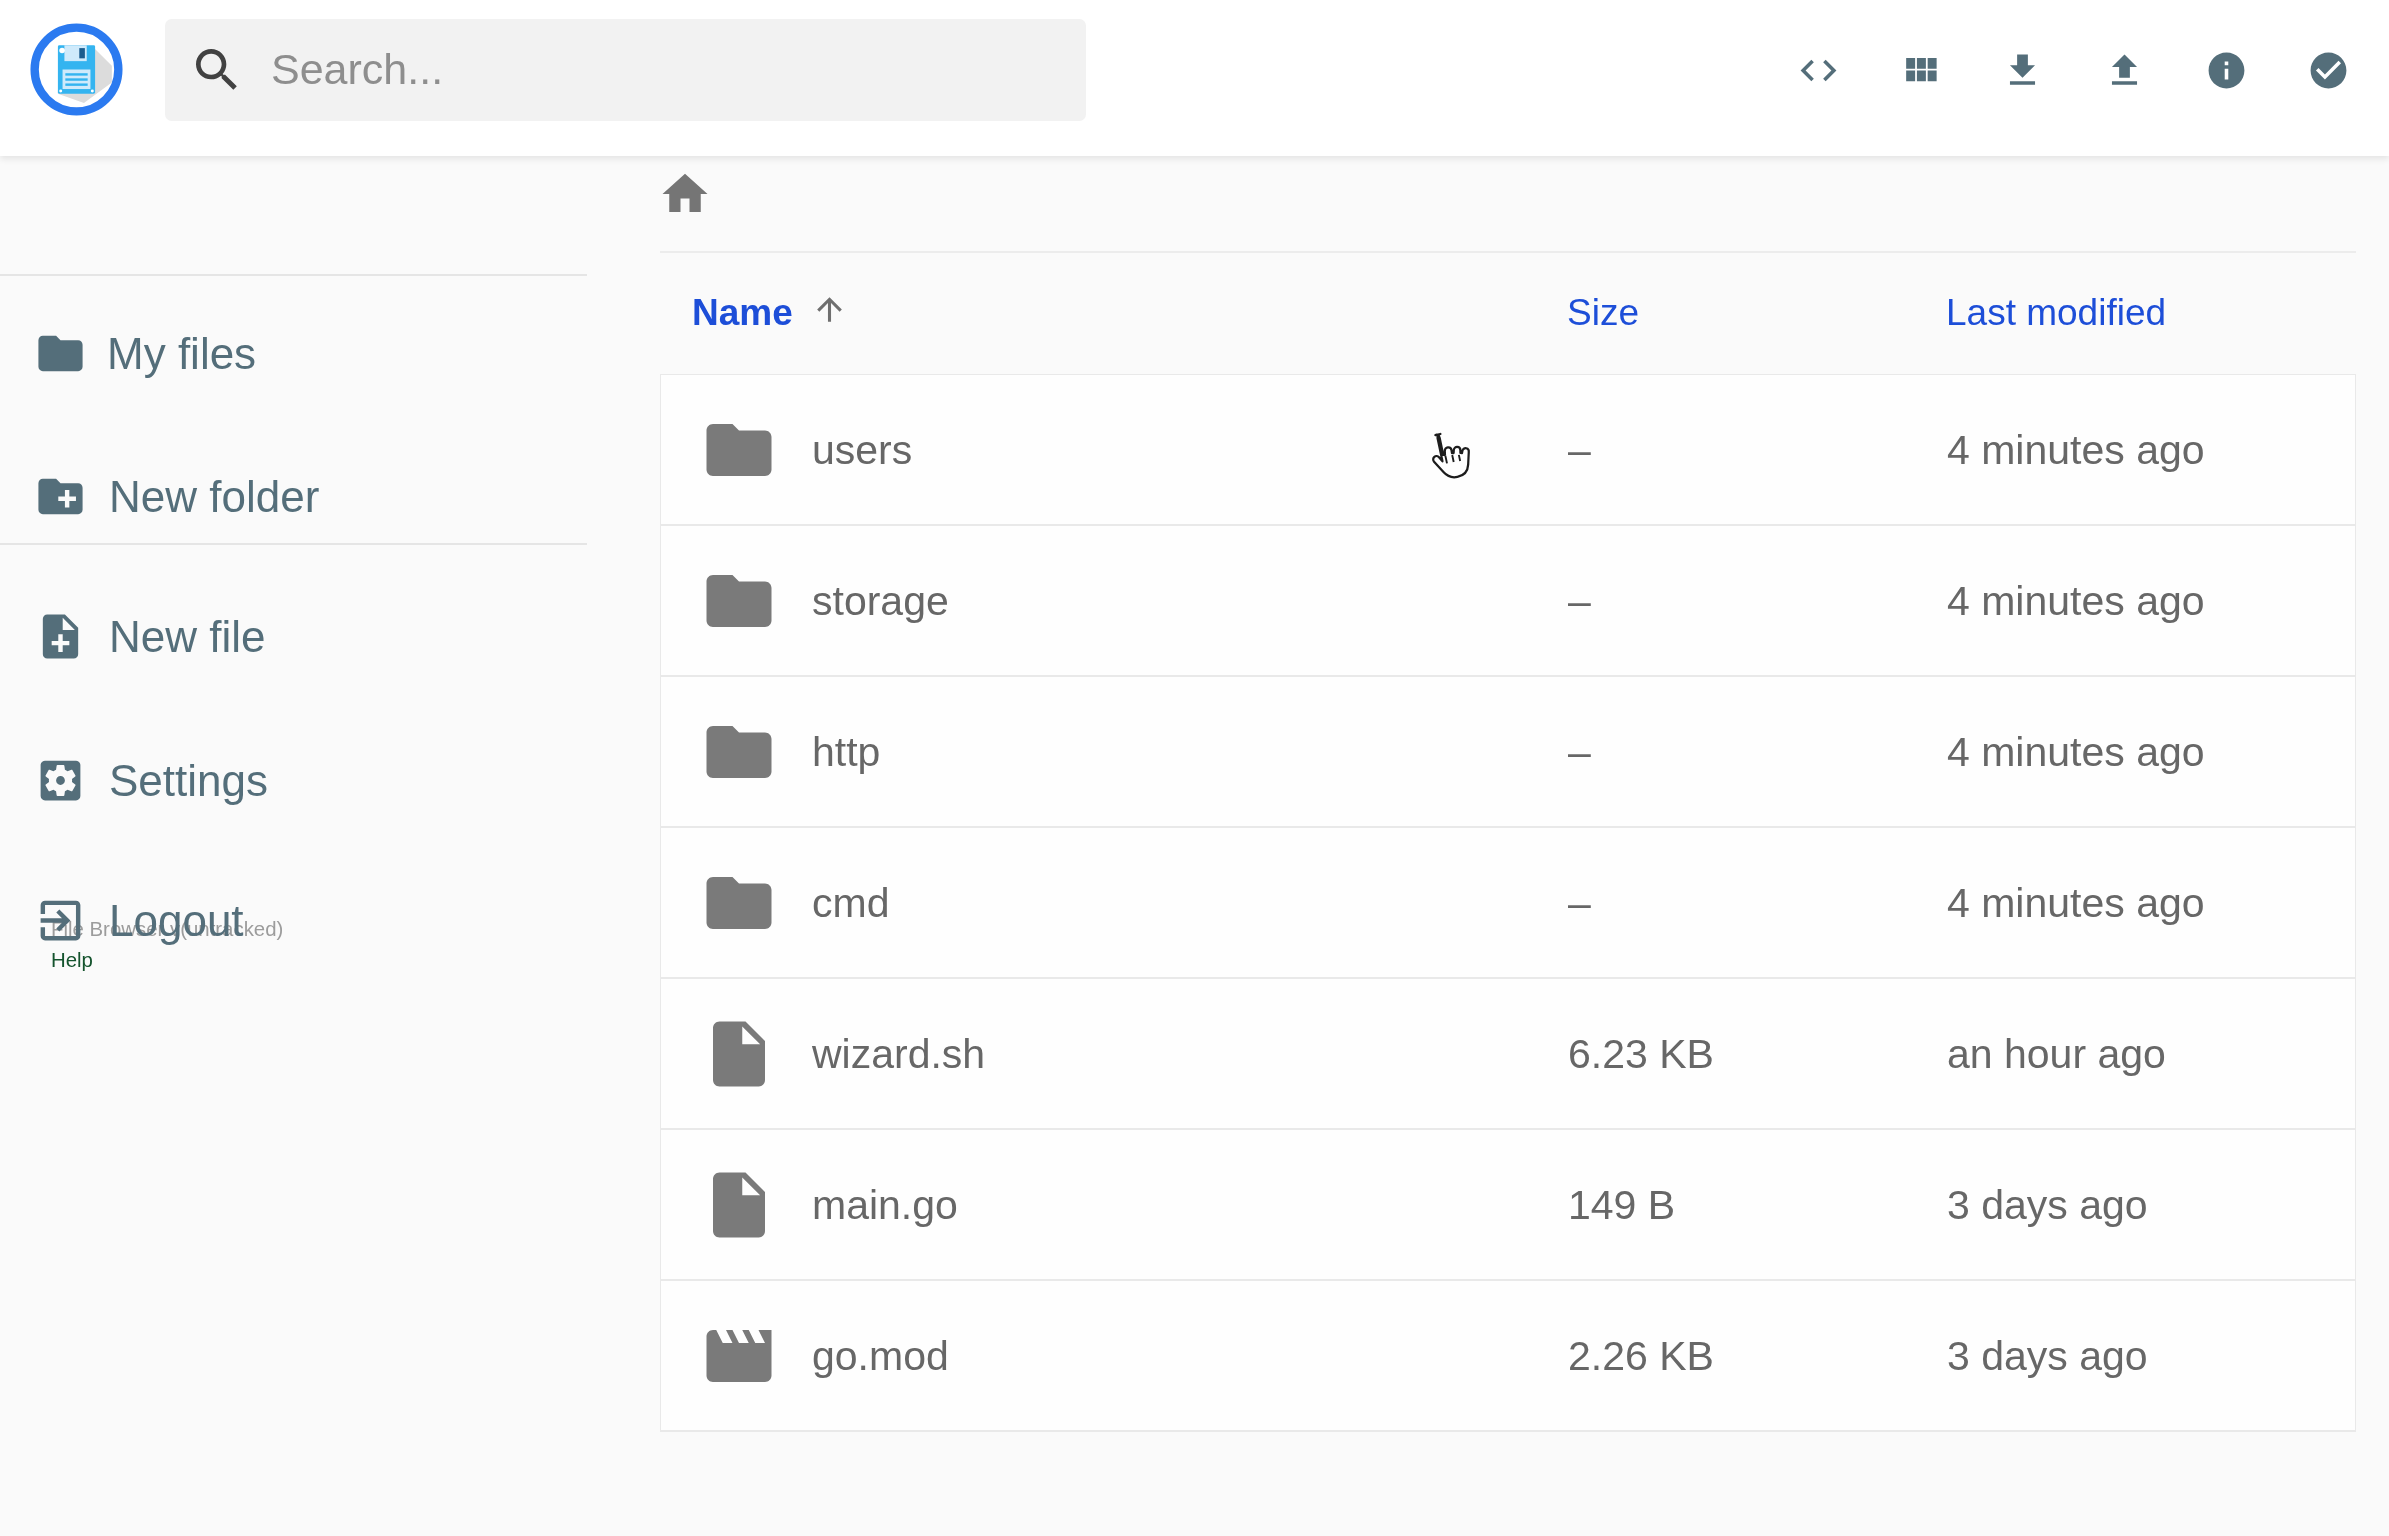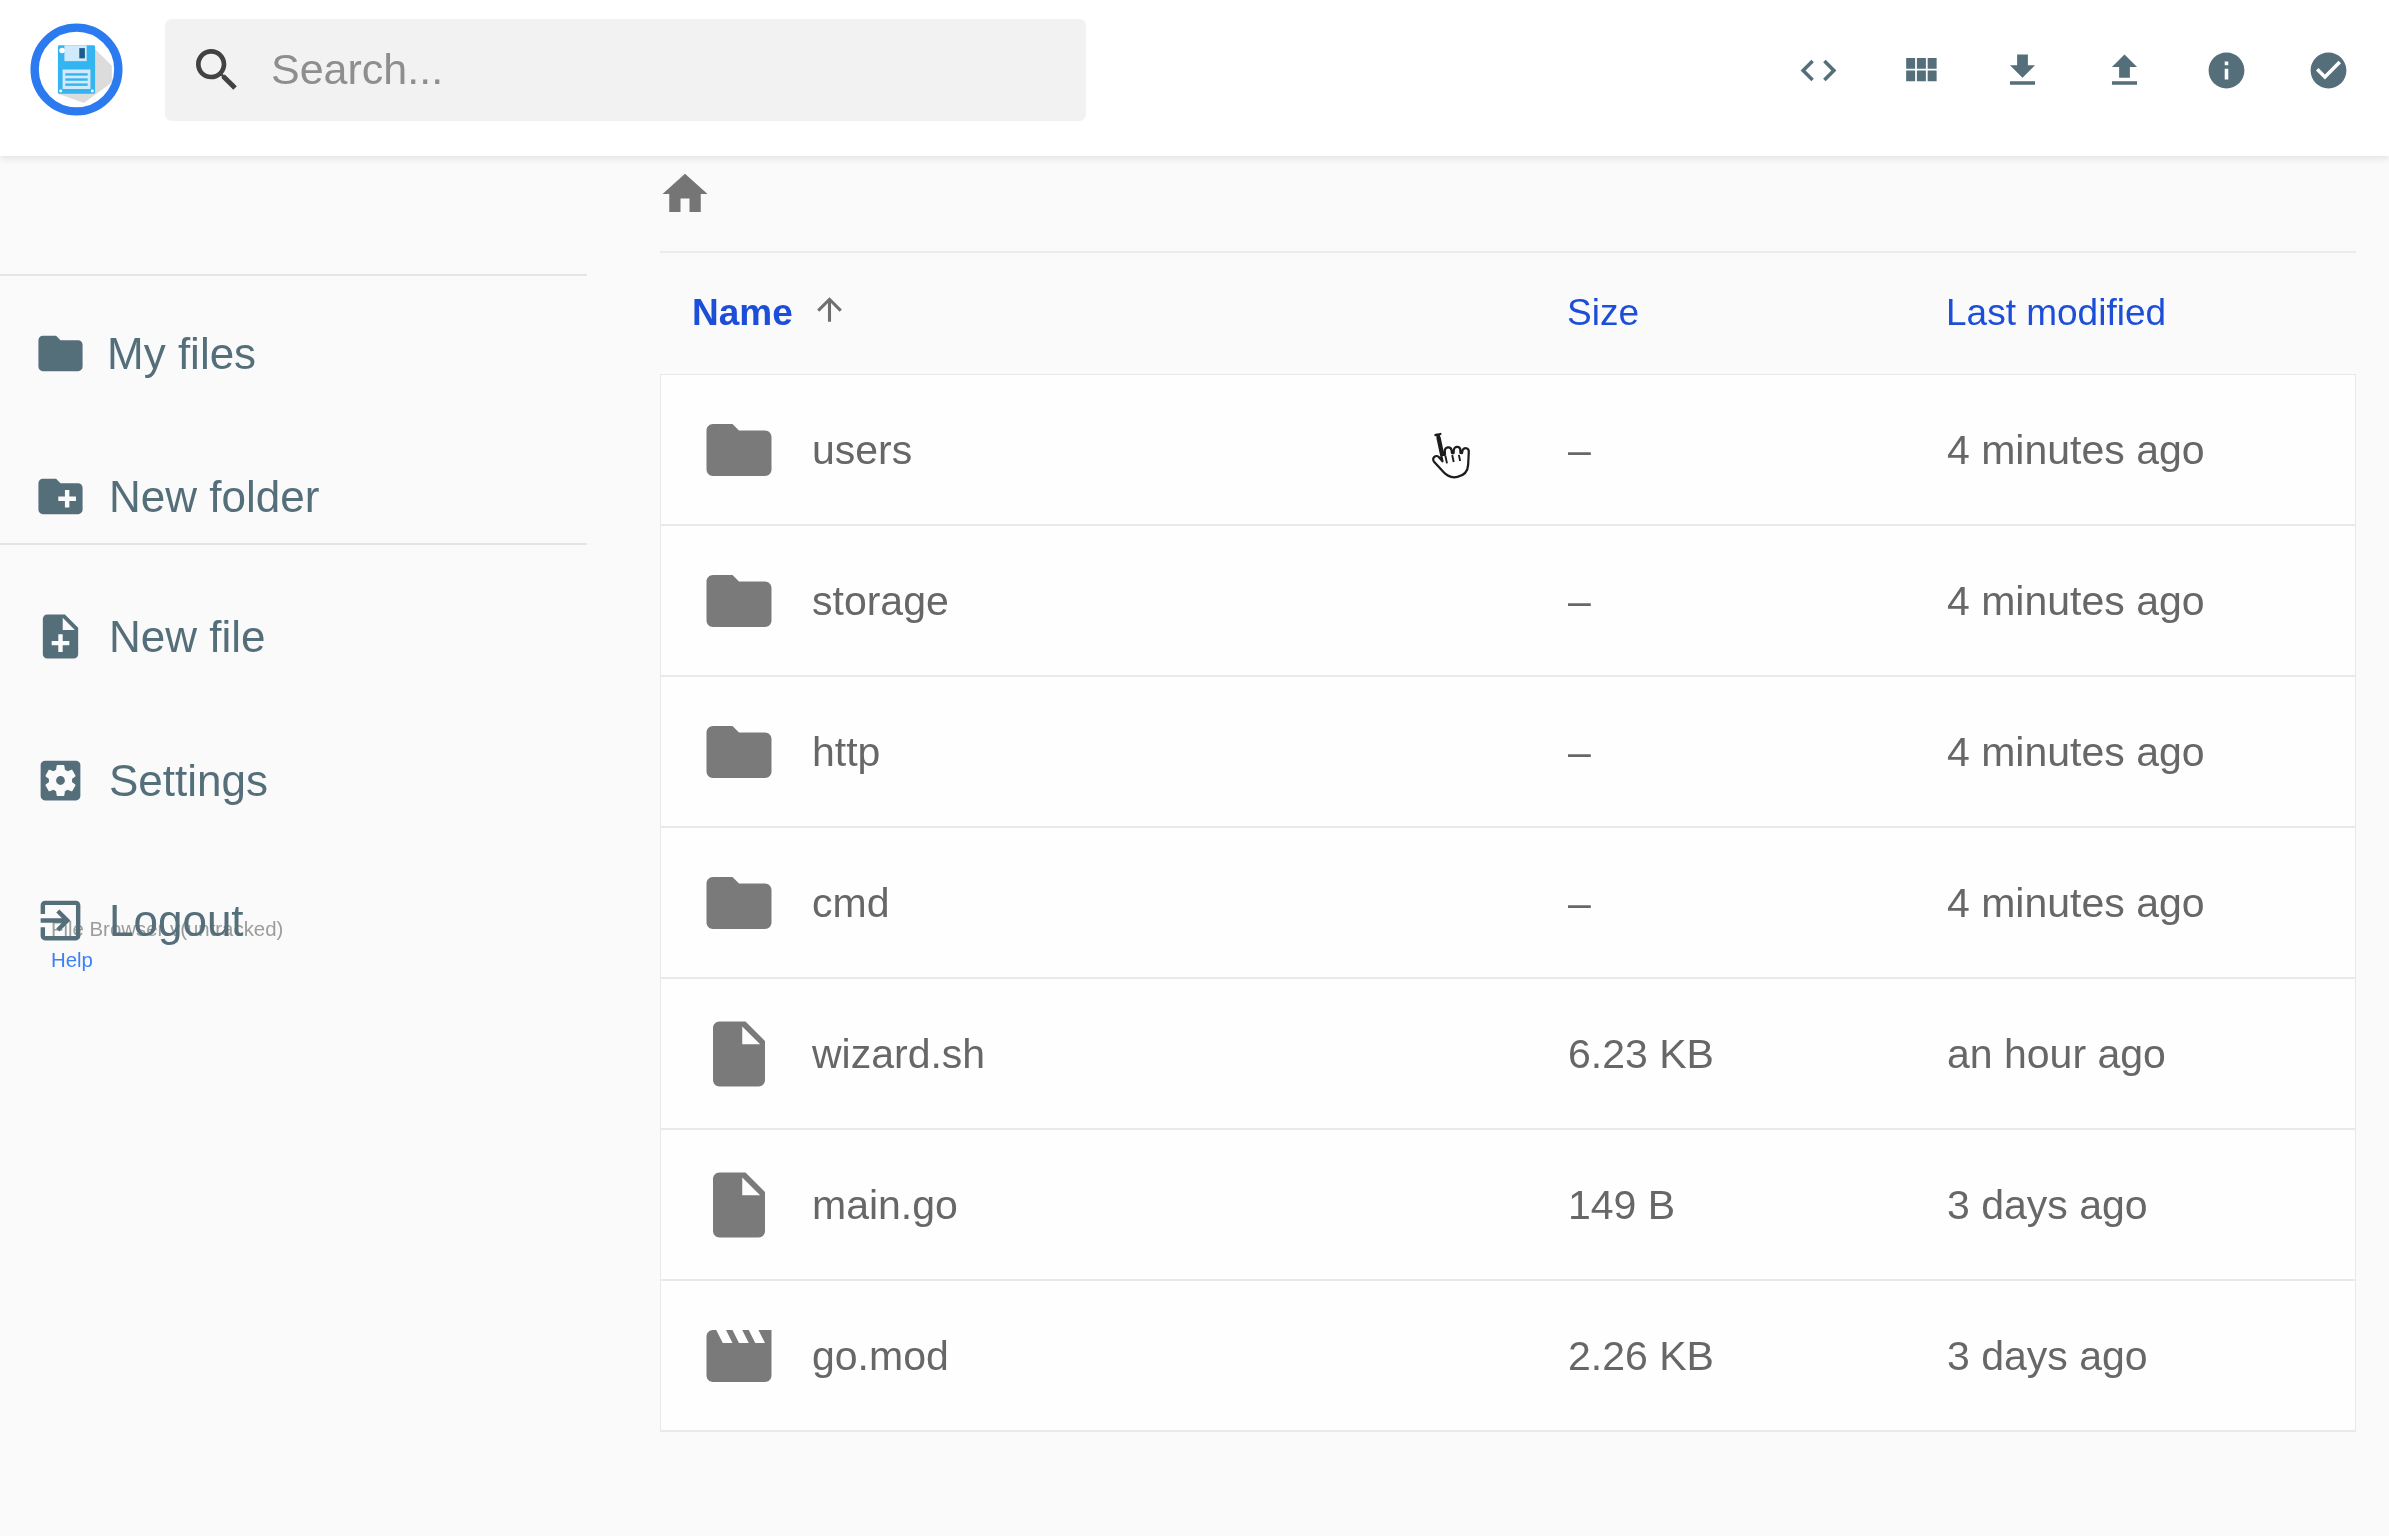--- a/index.html
+++ b/index.html
@@ -30,21 +30,21 @@
 
   
   .sidebar { position:absolute; left:0; top:140px; width:587px; bottom:0; }
   .sb-item { position:absolute; left:34px; height:59px; display:flex; align-items:center;
              gap:22px; border:none; background:transparent; cursor:pointer; padding:0; }
   .sb-item svg { width:53px; height:53px; color:#546e7a; flex:none; }
   .sb-item .sb-label { font-size:44px; color:#546e7a; white-space:nowrap; }
   .sb-divider { position:absolute; left:0; width:587px; height:1.9px; background:#e5e5e5; }
   .sb-credits { position:absolute; left:51px; top:774px; font-size:20.4px; color:#9c9c9c;
                 line-height:31px; }
-  .sb-credits a { color:#3b82f6; text-decoration:none; display:block; }
+  .sb-credits a { color:#14532d; text-decoration:none; display:block; }
 
   
   .home-btn { position:absolute; left:658px; top:167px; width:54px; height:54px;
               border:none; background:transparent; color:#757575; cursor:pointer; padding:0; }
   .home-btn svg { width:54px; height:54px; display:block; }
   .crumb-divider { position:absolute; left:660px; top:251px; width:1696px; height:1.9px;
                    background:#ececec; }
 
   .list-header { position:absolute; top:291px; left:0; width:2389px; height:44px; }
   .list-header .hdr { position:absolute; height:44px; line-height:44px; font-size:37px;

